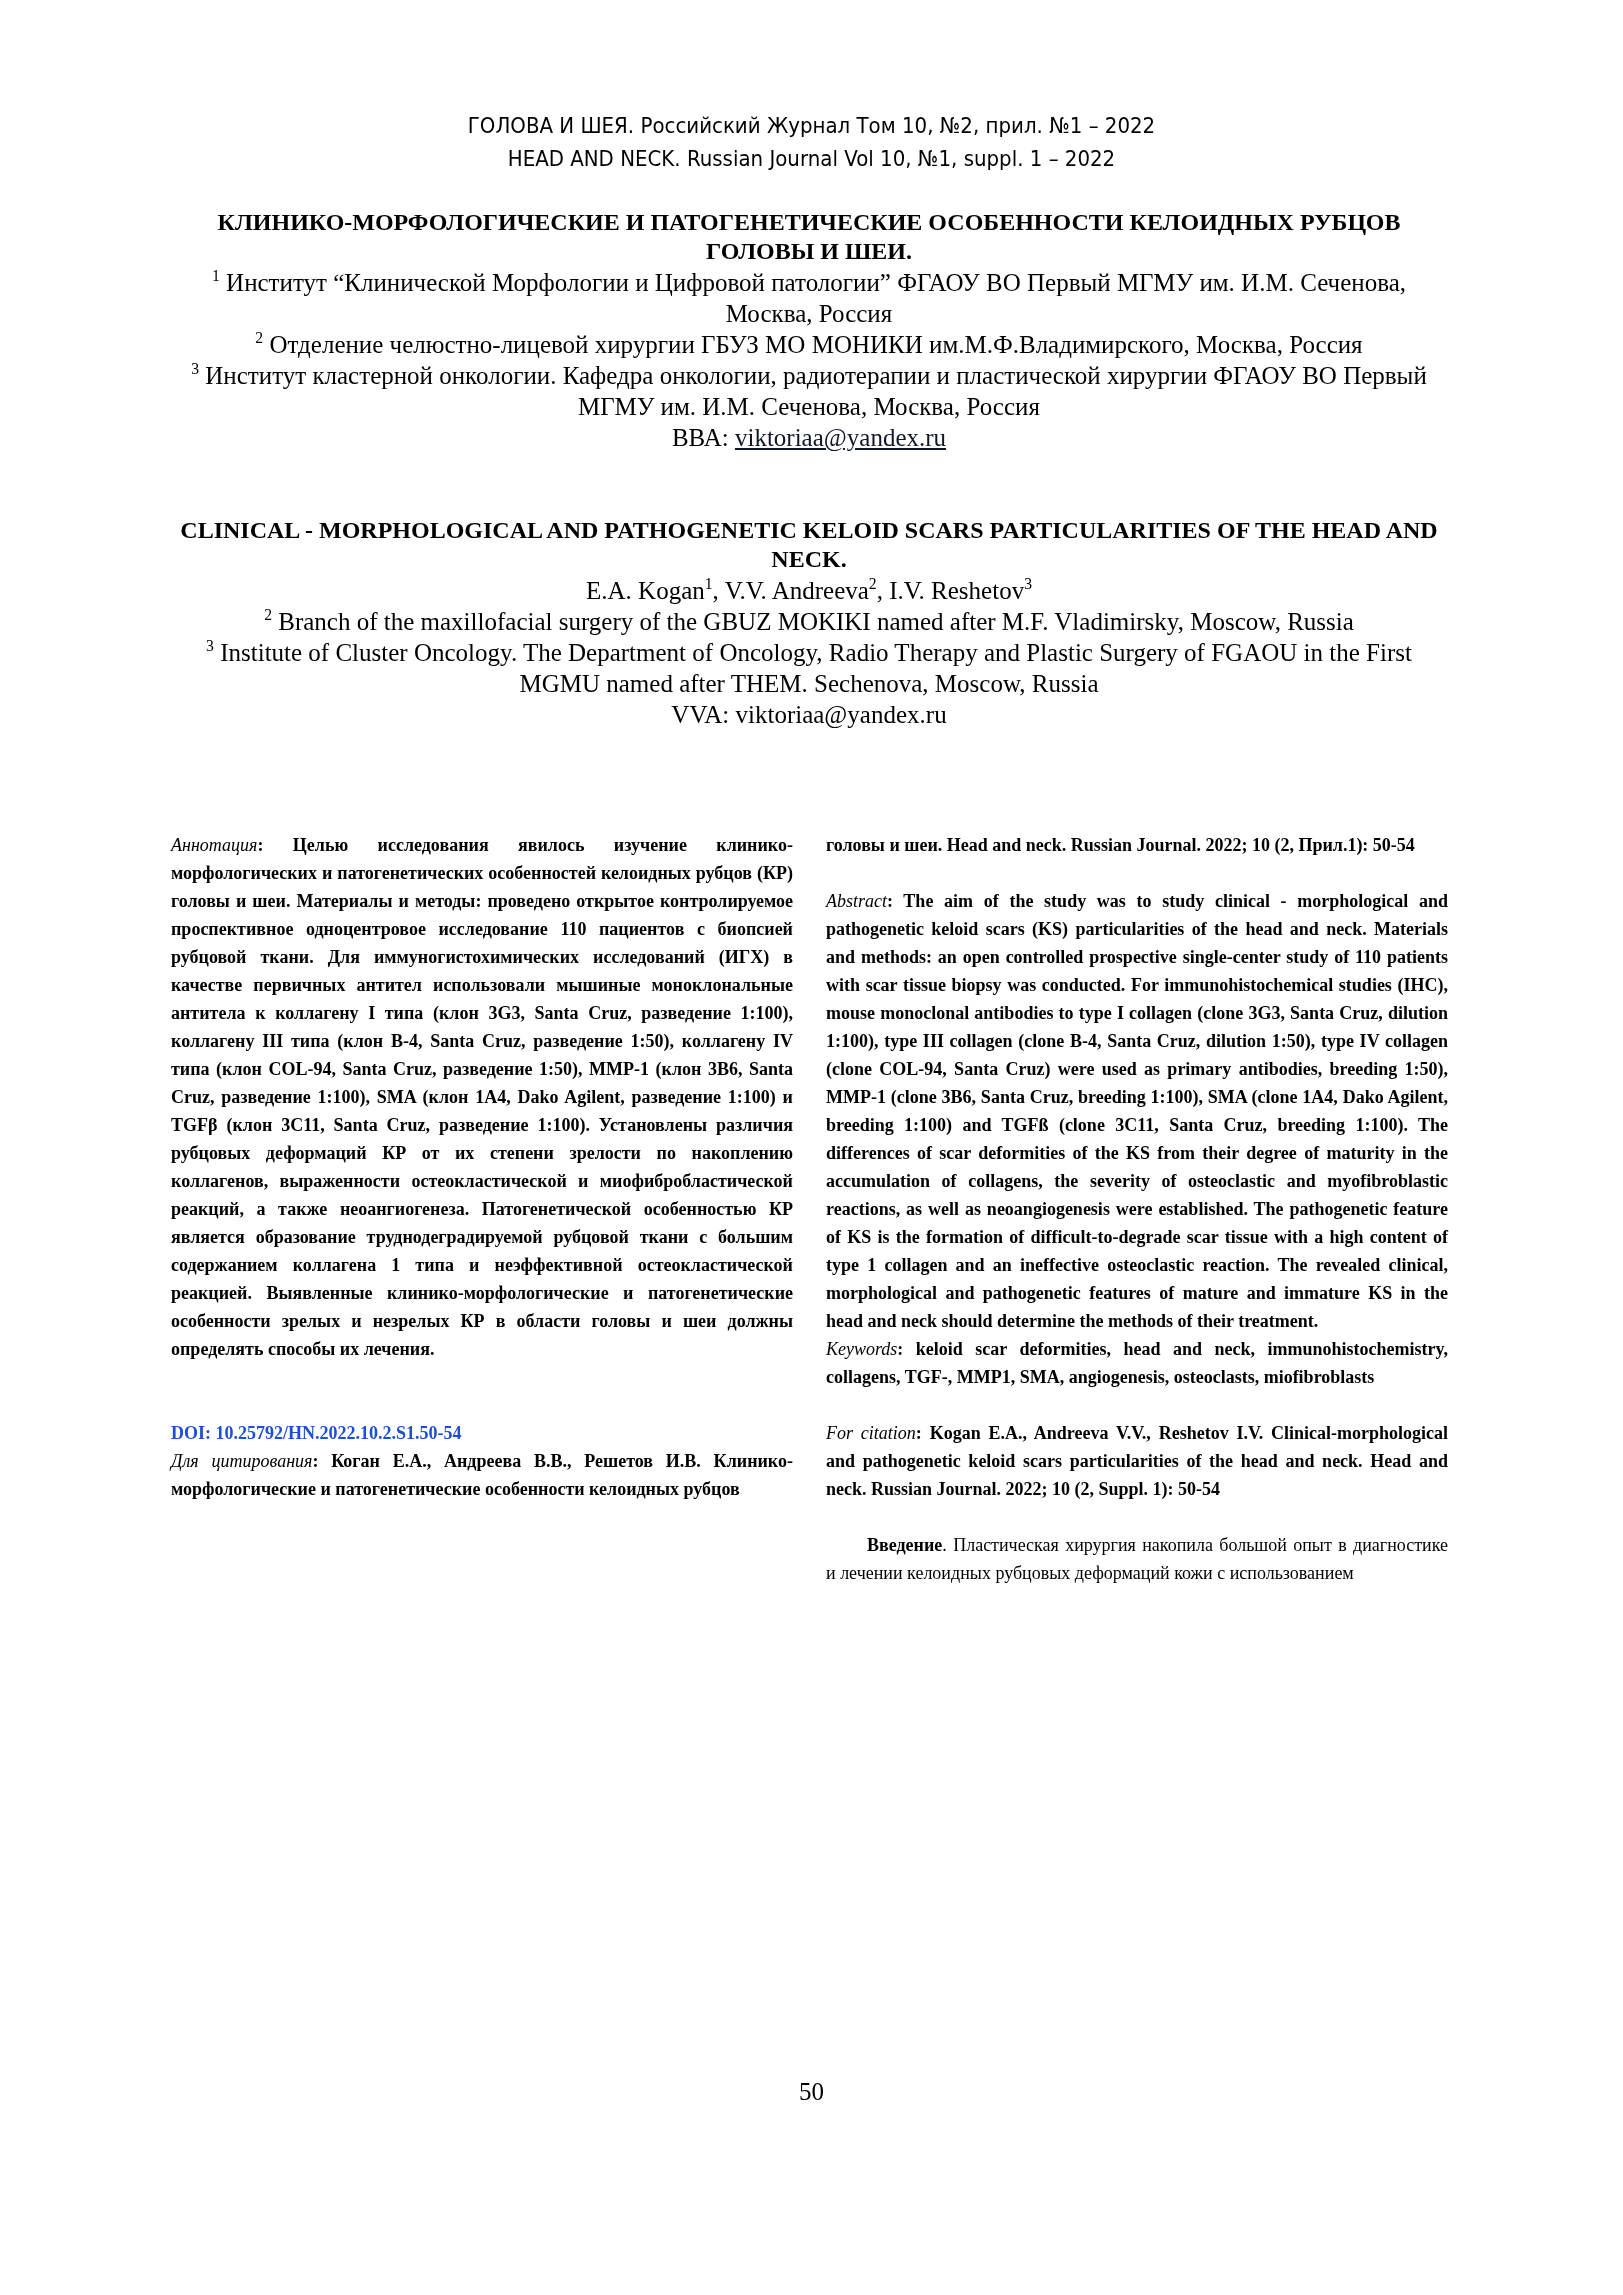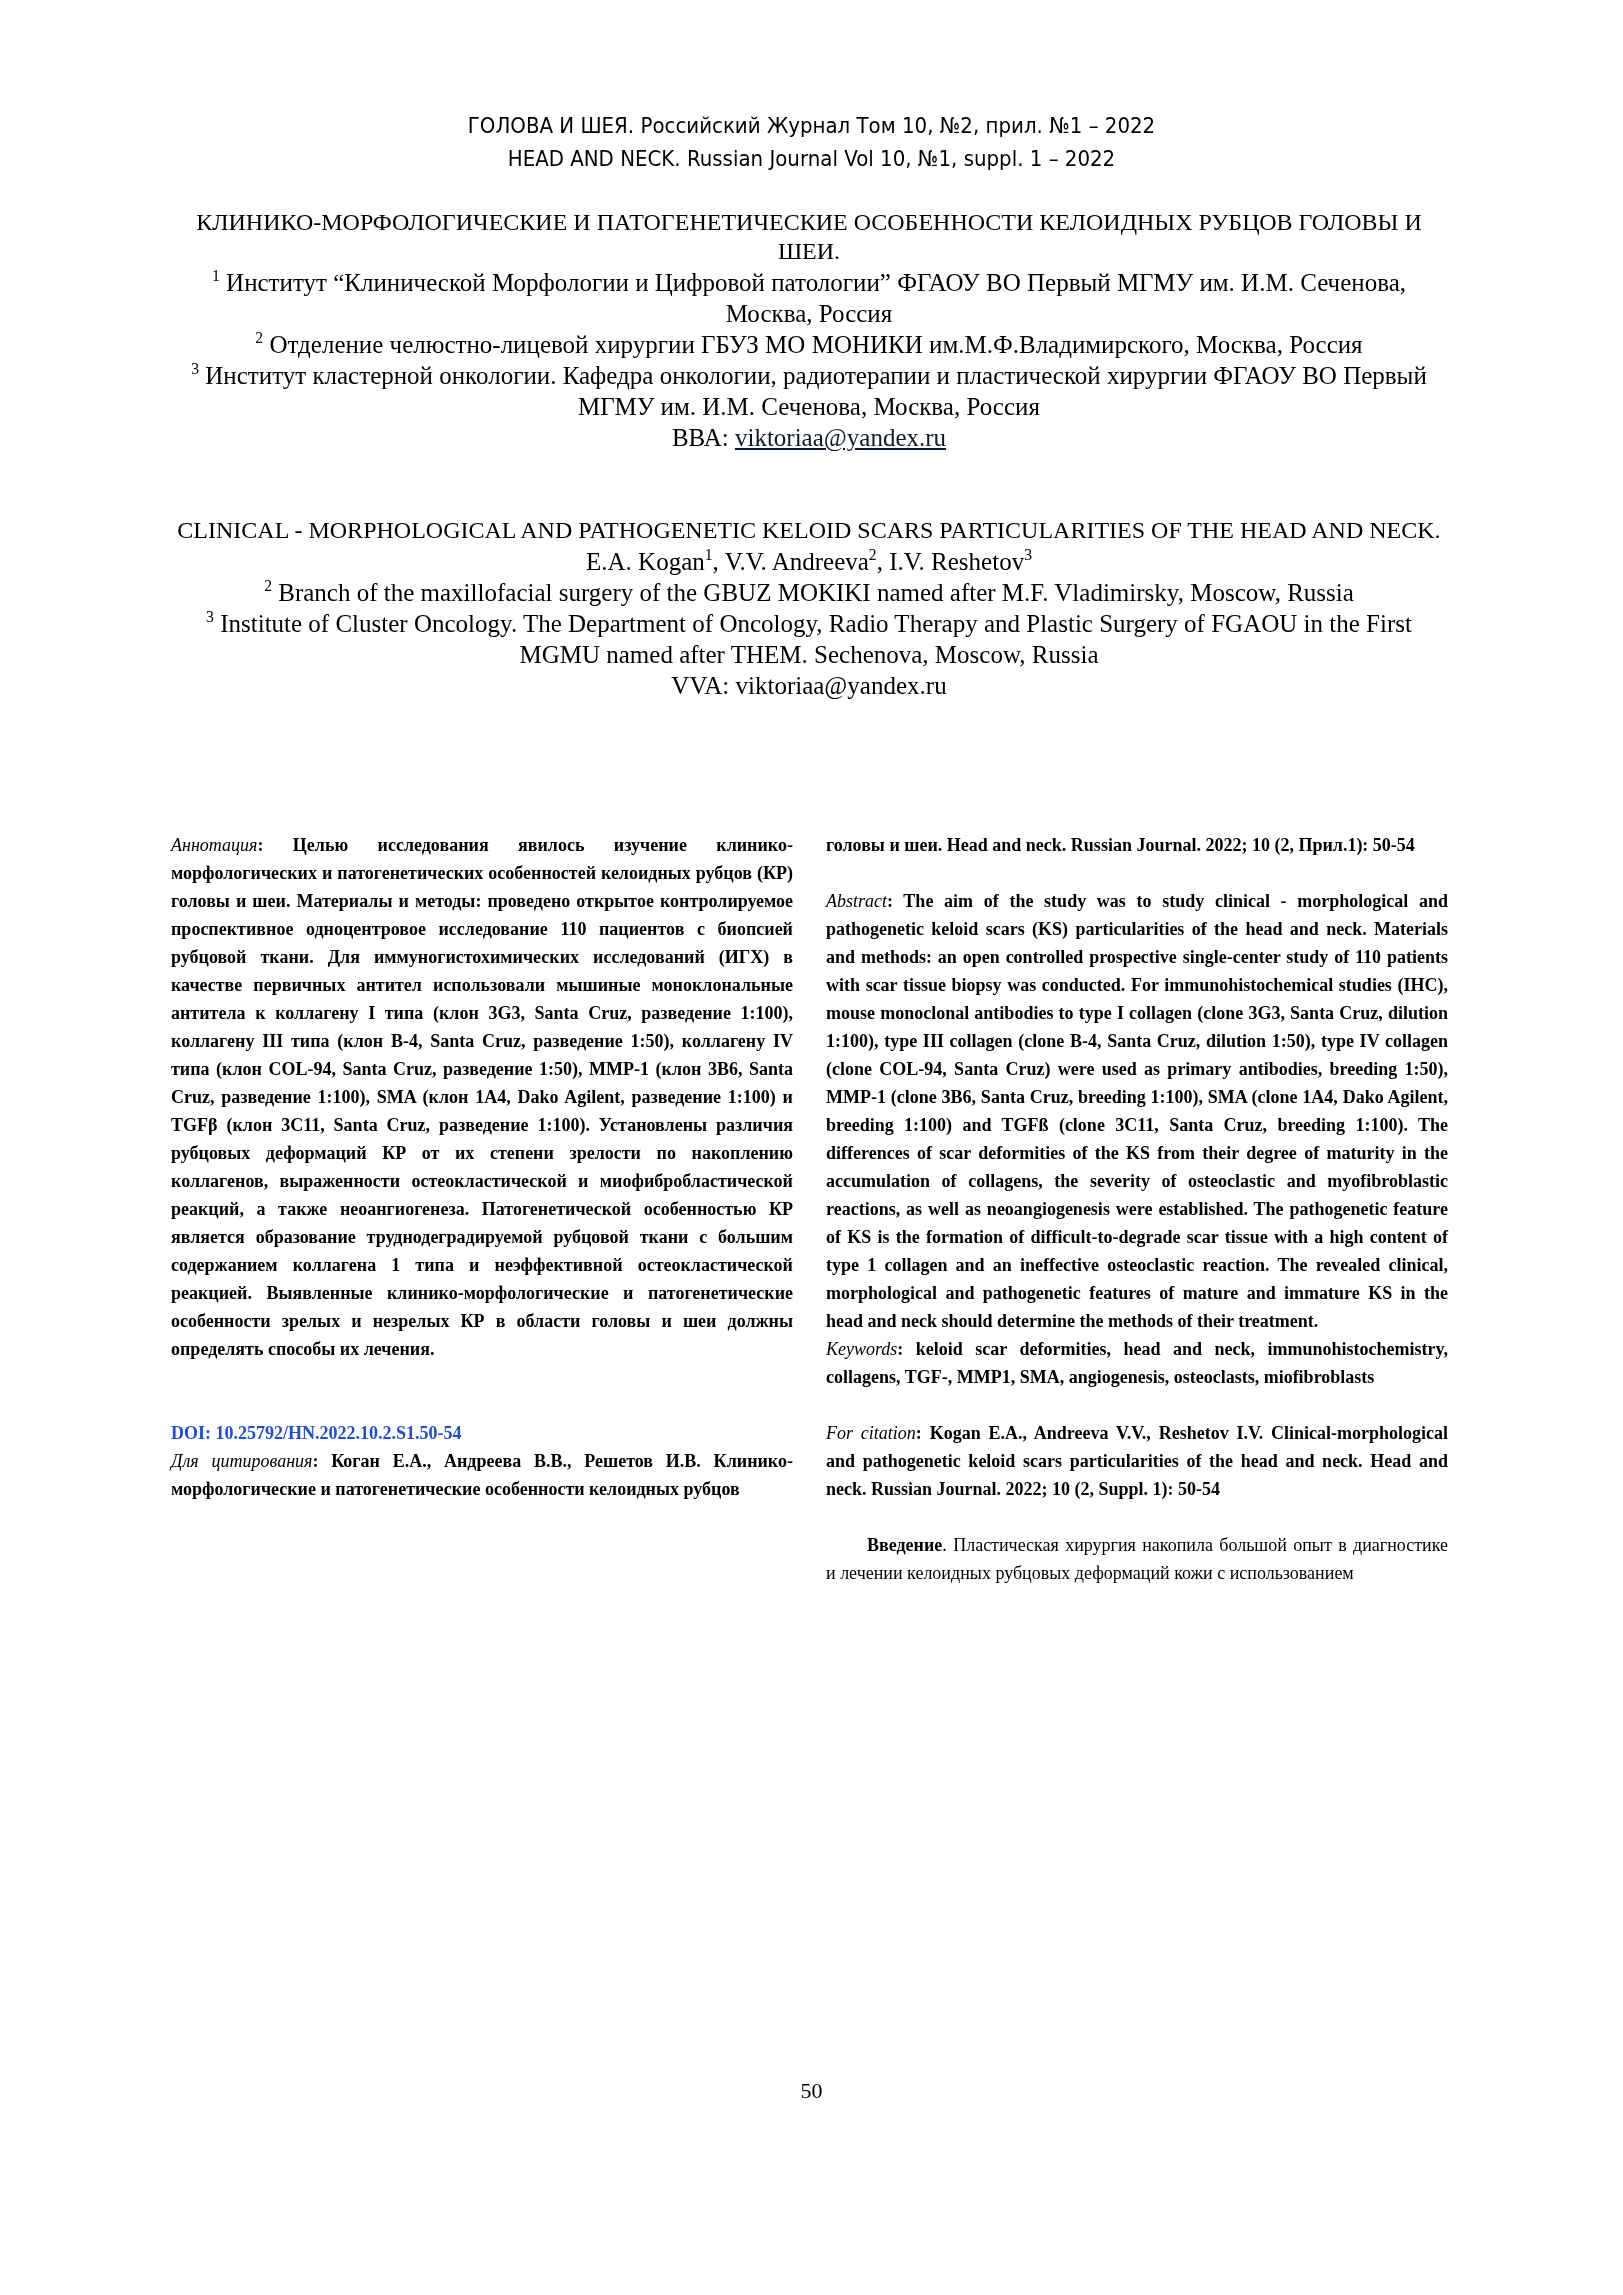--- a/index.html
+++ b/index.html
@@ -12,21 +12,21 @@
     transform: scaleX(0.9); transform-origin: center;
   }
   .running-head div { white-space: nowrap; }
 
   .title-block {
     position: absolute; left: 171px; width: 1276px; text-align: center;
     font-family: "Liberation Serif", serif; font-size: 25px; line-height: 31px;
   }
   .title-ru { top: 196px; }
   .title-en { top: 504px; }
-  .title-block .art-title { font-weight: normal; font-size: 24px; line-height: 29px; margin-bottom: 1.3px; }
+  .title-block .art-title { font-weight: bold; font-size: 24px; line-height: 29px; margin-bottom: 1.3px; }
   .title-block .line { white-space: normal; }
   .title-block sup { font-size: 15.7px; line-height: 0; vertical-align: super; position: relative; top: -1.3px; }
   .title-block a.email { color: #0f172a; text-decoration: underline; }
 
   .col {
     position: absolute; top: 819px; width: 622px;
     font-family: "Liberation Serif", serif; font-size: 18px; line-height: 28px;
     text-align: justify;
   }
   .col-left { left: 171px; }
@@ -35,21 +35,21 @@
   .b { font-weight: bold; }
   .i { font-style: italic; font-weight: normal; }
   .gap-1 { height: 28px; }
   .gap-2 { height: 56px; }
   .doi { color: #1d4ed8; font-weight: bold; }
   .intro { text-indent: 41px; }
   .intro .lead { font-weight: bold; margin-top: 8px; }
 
   .page-number {
     position: absolute; top: 2066px; left: 0; width: 1623px; text-align: center;
-    font-family: "Liberation Serif", serif; font-size: 22px;
+    font-family: "Liberation Serif", serif; font-size: 25px;
   }
 </style>
 </head>
 <body>
 
 <div class="page">
 
   <div class="running-head">
     <div>ГОЛОВА И ШЕЯ. Российский Журнал Том 10, №2, прил. №1 – 2022</div>
     <div>HEAD AND NECK. Russian Journal Vol 10, №1, suppl. 1 – 2022</div>

